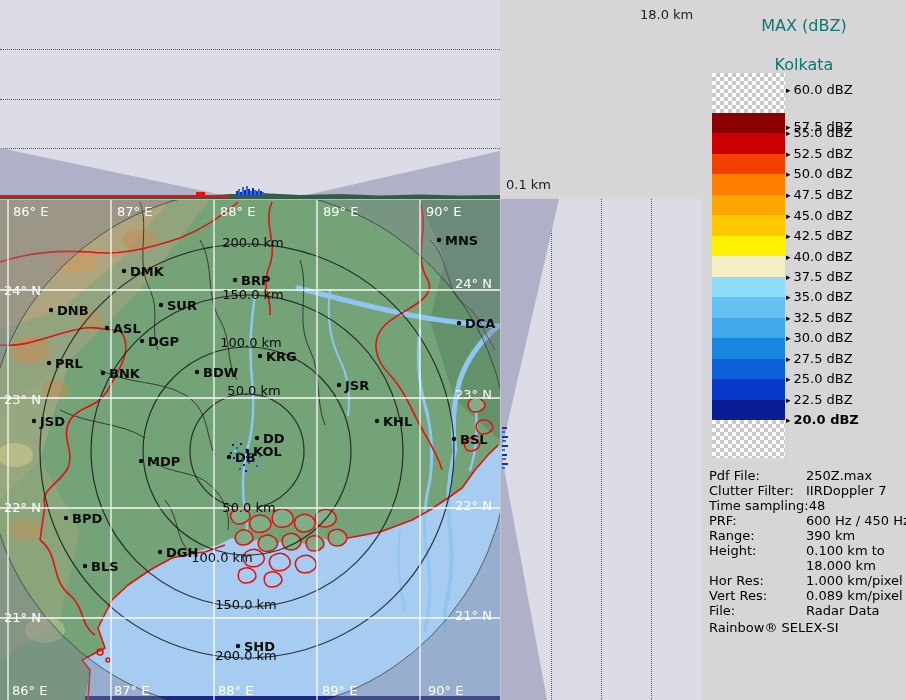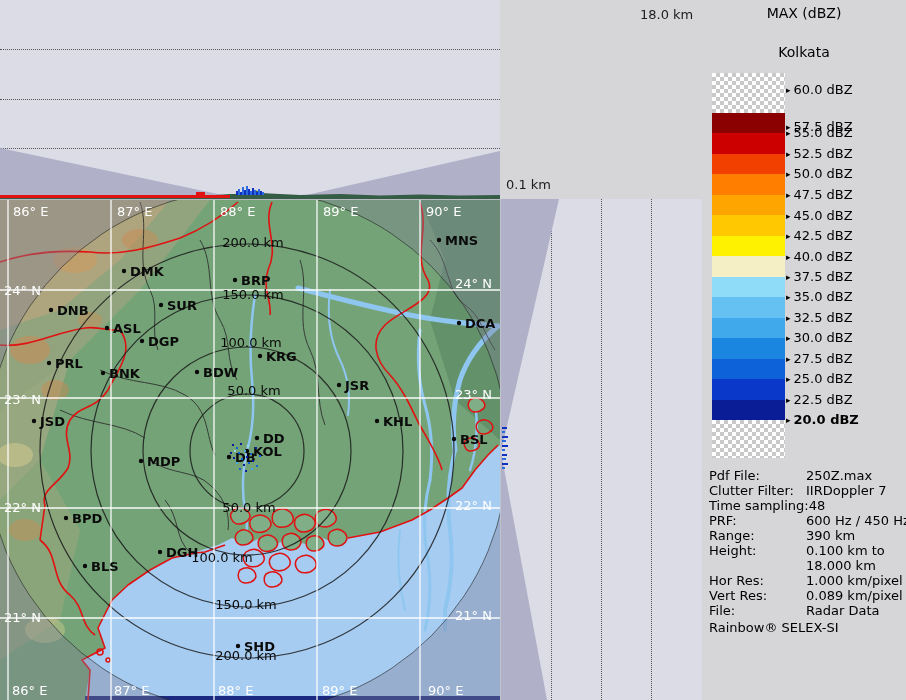--- a/index.html
+++ b/index.html
@@ -12,21 +12,21 @@
   #right-panel{left:500px;top:199px;width:202px;height:501px;background:#dcdce6;border-left:1px solid #c2c2cc;}
   #legend{left:702px;top:0;width:204px;height:700px;background:#d6d6d9;}
   #map-wrap{left:0;top:200px;width:500px;height:500px;}
   .hgrid{position:absolute;left:0;width:100%;height:0;border-top:1px dotted #555;}
   .vgrid{position:absolute;top:0;height:100%;width:0;border-left:1px dotted #555;}
   .wedge{position:absolute;background:#b0b0c9;}
   .axis-label{position:absolute;font-size:13px;color:#1c1c1c;white-space:nowrap;}
   .spike{position:absolute;width:2px;background:#2b52d6;}
   .dashe{position:absolute;height:2px;background:#2b52d6;}
   
-  .lg-title{position:absolute;left:0;width:100%;text-align:center;font-size:14px;color:#000000;white-space:nowrap;}
+  .lg-title{position:absolute;left:0;width:100%;text-align:center;font-size:16px;color:#0f766e;white-space:nowrap;margin-top:11px;}
   #legend-colorbar{position:absolute;left:10px;top:73px;width:73px;}
   .swatch{width:73px;}
   .checker{background-color:#fff;
     background-image:linear-gradient(45deg,#c9c9c9 25%,transparent 25%,transparent 75%,#c9c9c9 75%),
                      linear-gradient(45deg,#c9c9c9 25%,transparent 25%,transparent 75%,#c9c9c9 75%);
     background-position:0 0,4px 4px;background-size:8px 8px;}
   .scale-label{position:absolute;left:84px;font-size:13px;color:#000;white-space:nowrap;}
   .scale-label .arr{font-size:9px;vertical-align:1px;margin-right:3px;}
   #legend-info{position:absolute;left:7px;top:468px;font-size:13px;color:#000;}
   .info-row{height:15px;line-height:15px;white-space:nowrap;}

